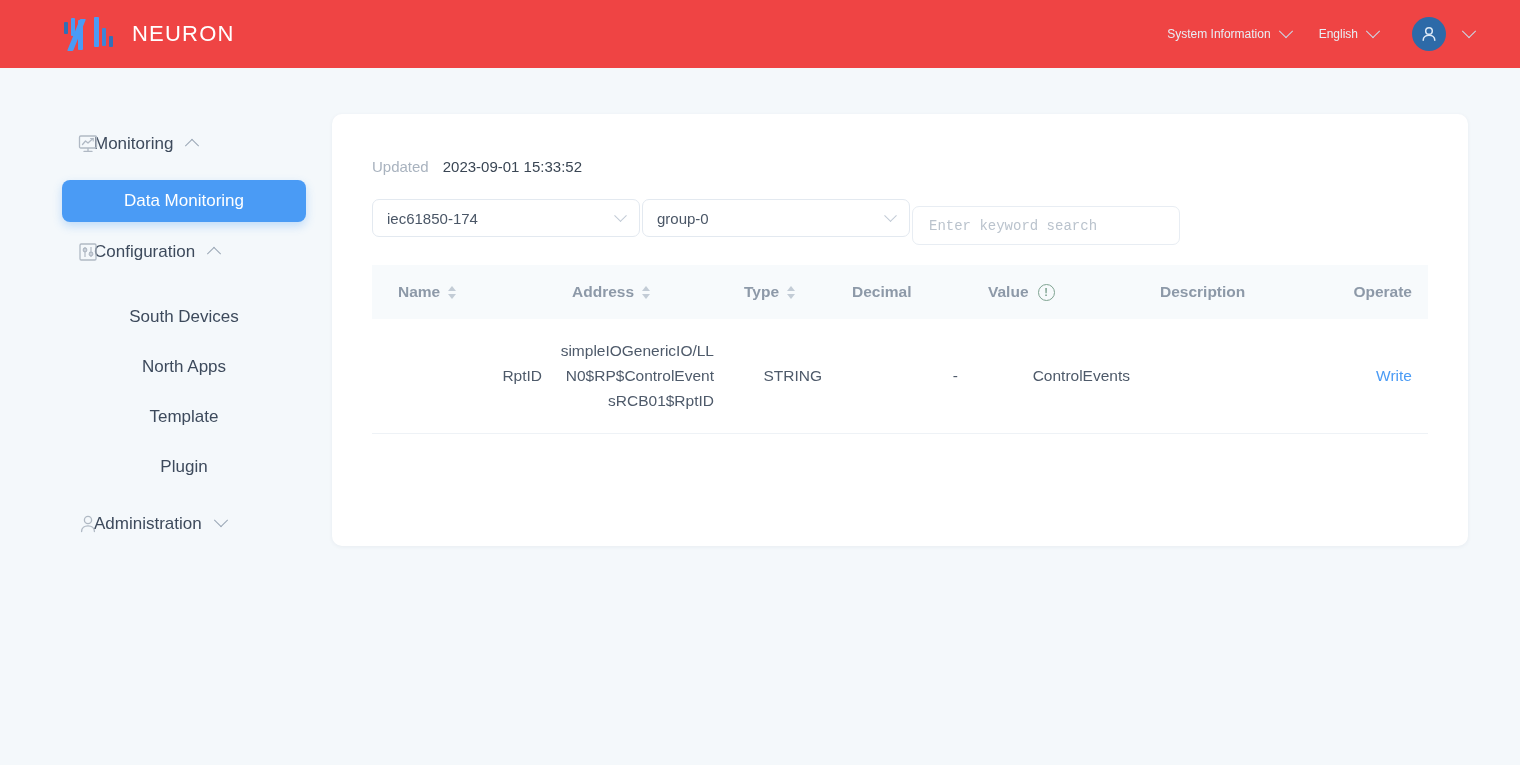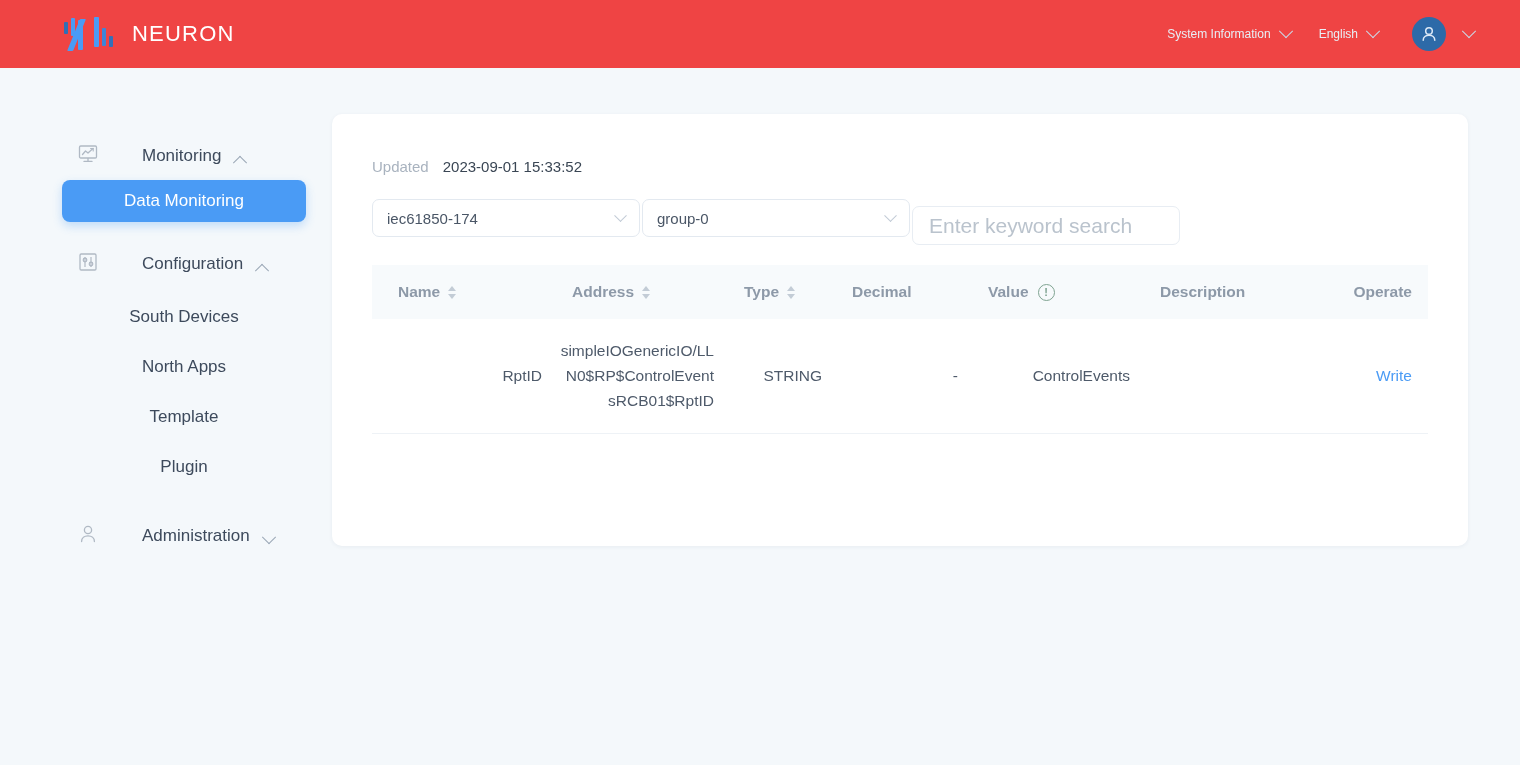--- a/index.html
+++ b/index.html
@@ -120,23 +120,23 @@
   .sidebar {
     position: absolute;
     top: 68px; left: 0;
     width: 332px;
     height: 697px;
     padding-top: 54px;
   }
 
   .nav-group {
     display: flex;
-    align-items: flex-end;
+    align-items: center;
     height: 44px;
-    padding-left: 96px;
+    padding-left: 48px;
     position: relative;
     cursor: pointer;
     color: #3d4a5c;
     font-size: 17px;
   }
   .nav-group .g-icon {
     position: absolute;
     left: 76px;
     width: 24px; height: 24px;
     display: flex; align-items: center; justify-content: center;
@@ -220,23 +220,23 @@
   }
 
   .search-box {
     width: 268px;
     height: 39px;
     margin-top: 7px;
     border: 1px solid #e8edf3;
     border-radius: 7px;
     background: #fff;
     padding: 12px 16px;
-    font-size: 21px;
+    font-size: 14px;
     color: #4a5666;
-    font-family: Liberation Sans, sans-serif;
+    font-family: Liberation Mono, monospace;
     outline: none;
   }
   .search-box::placeholder { color: #bac3cd; }
 
   
   table.dt {
     width: 1056px;
     border-collapse: collapse;
     table-layout: fixed;
   }

